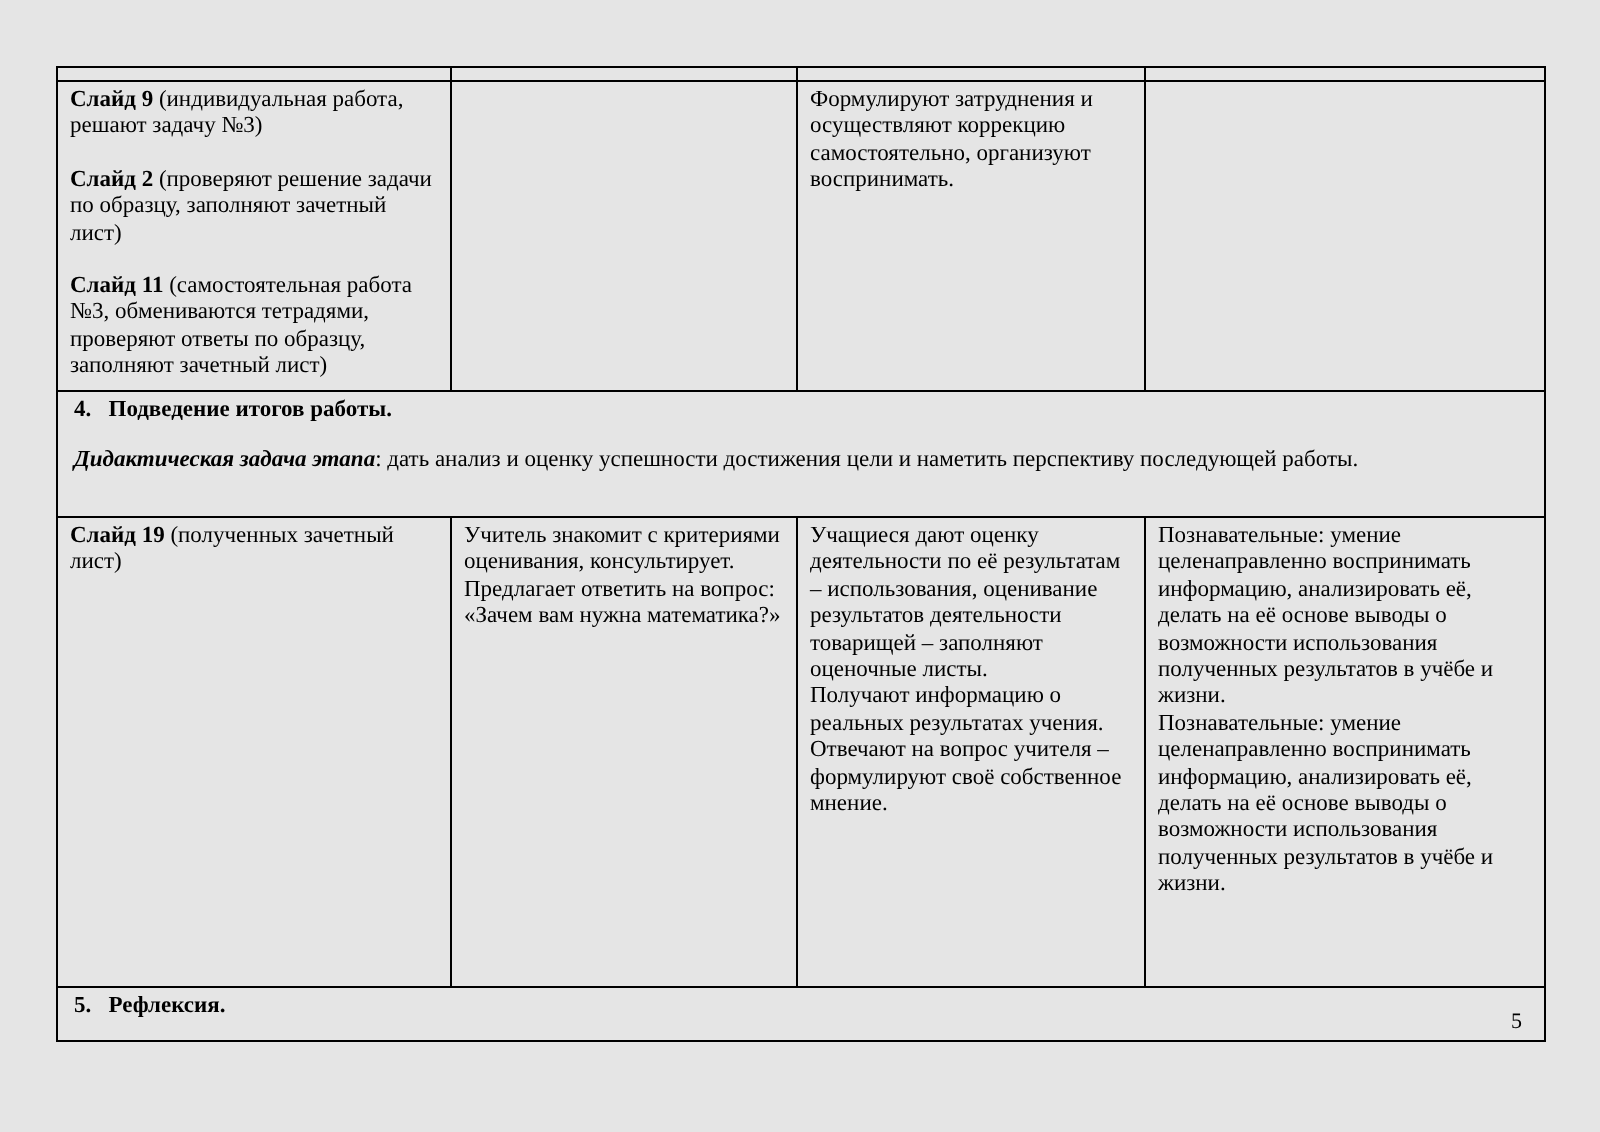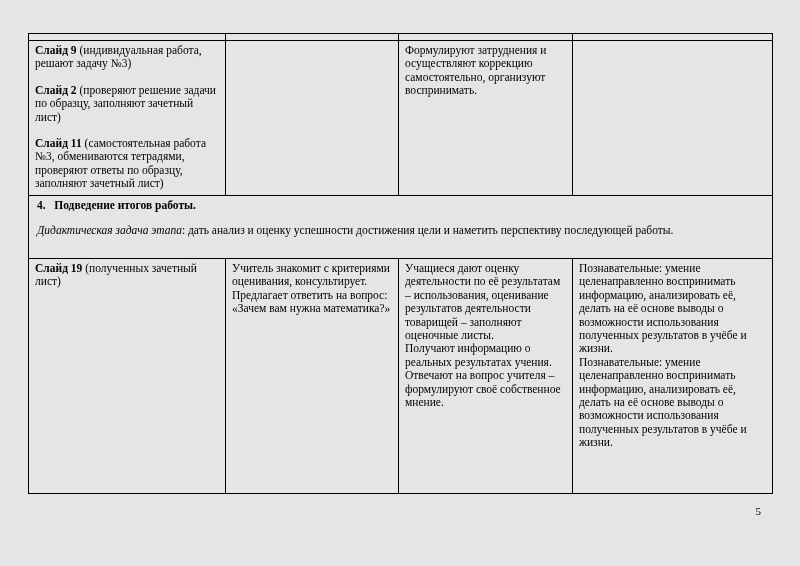--- a/index.html
+++ b/index.html
@@ -35,21 +35,21 @@
   tr.row-slide9 td { height: 148px; }
   tr.row-section4 td { height: 56px; }
   tr.row-slide12 td { height: 228px; }
   tr.row-section5 td { height: 20px; }
   td p { margin: 0; }
   td.cell-multi p + p { margin-top: 13px; }
   .pre { white-space: pre-line; }
   .section-cell { text-align: left; padding: 3px 8px; }
   .section-title { font-weight: bold; margin: 0; }
   .section-task { margin: 12px 0 0 0; }
-  .bi { font-weight: normal; font-style: italic; }
+  .bi { font-weight: bold; font-style: italic; }
   b { font-weight: bold; }
   .page-number {
     position: absolute;
     top: 505px;
     right: 39px;
     font-size: 11px;
     line-height: 13px;
   }
 </style>
 </head>
@@ -109,18 +109,23 @@
         <p class="pre">Учащиеся дают оценку деятельности по её результатам – использования, оценивание результатов деятельности товарищей – заполняют оценочные листы.
 Получают информацию о реальных результатах учения.
 Отвечают на вопрос учителя – формулируют своё собственное мнение.</p>
       </td>
       <td>
         <p class="pre">Познавательные: умение целенаправленно воспринимать информацию, анализировать её, делать на её основе выводы о возможности использования полученных результатов в учёбе и жизни.
 Познавательные: умение целенаправленно воспринимать информацию, анализировать её, делать на её основе выводы о возможности использования полученных результатов в учёбе и жизни.</p>
       </td>
     </tr>
 
+    <tr class="row-section5">
+      <td colspan="4" class="section-cell">
+        <p class="section-title">5.&nbsp;&nbsp;&nbsp;Рефлексия.</p>
+      </td>
+    </tr>
   </tbody>
     </table>
 
   <div class="page-number">5</div>
 
 </div>
 
 </body></html>

